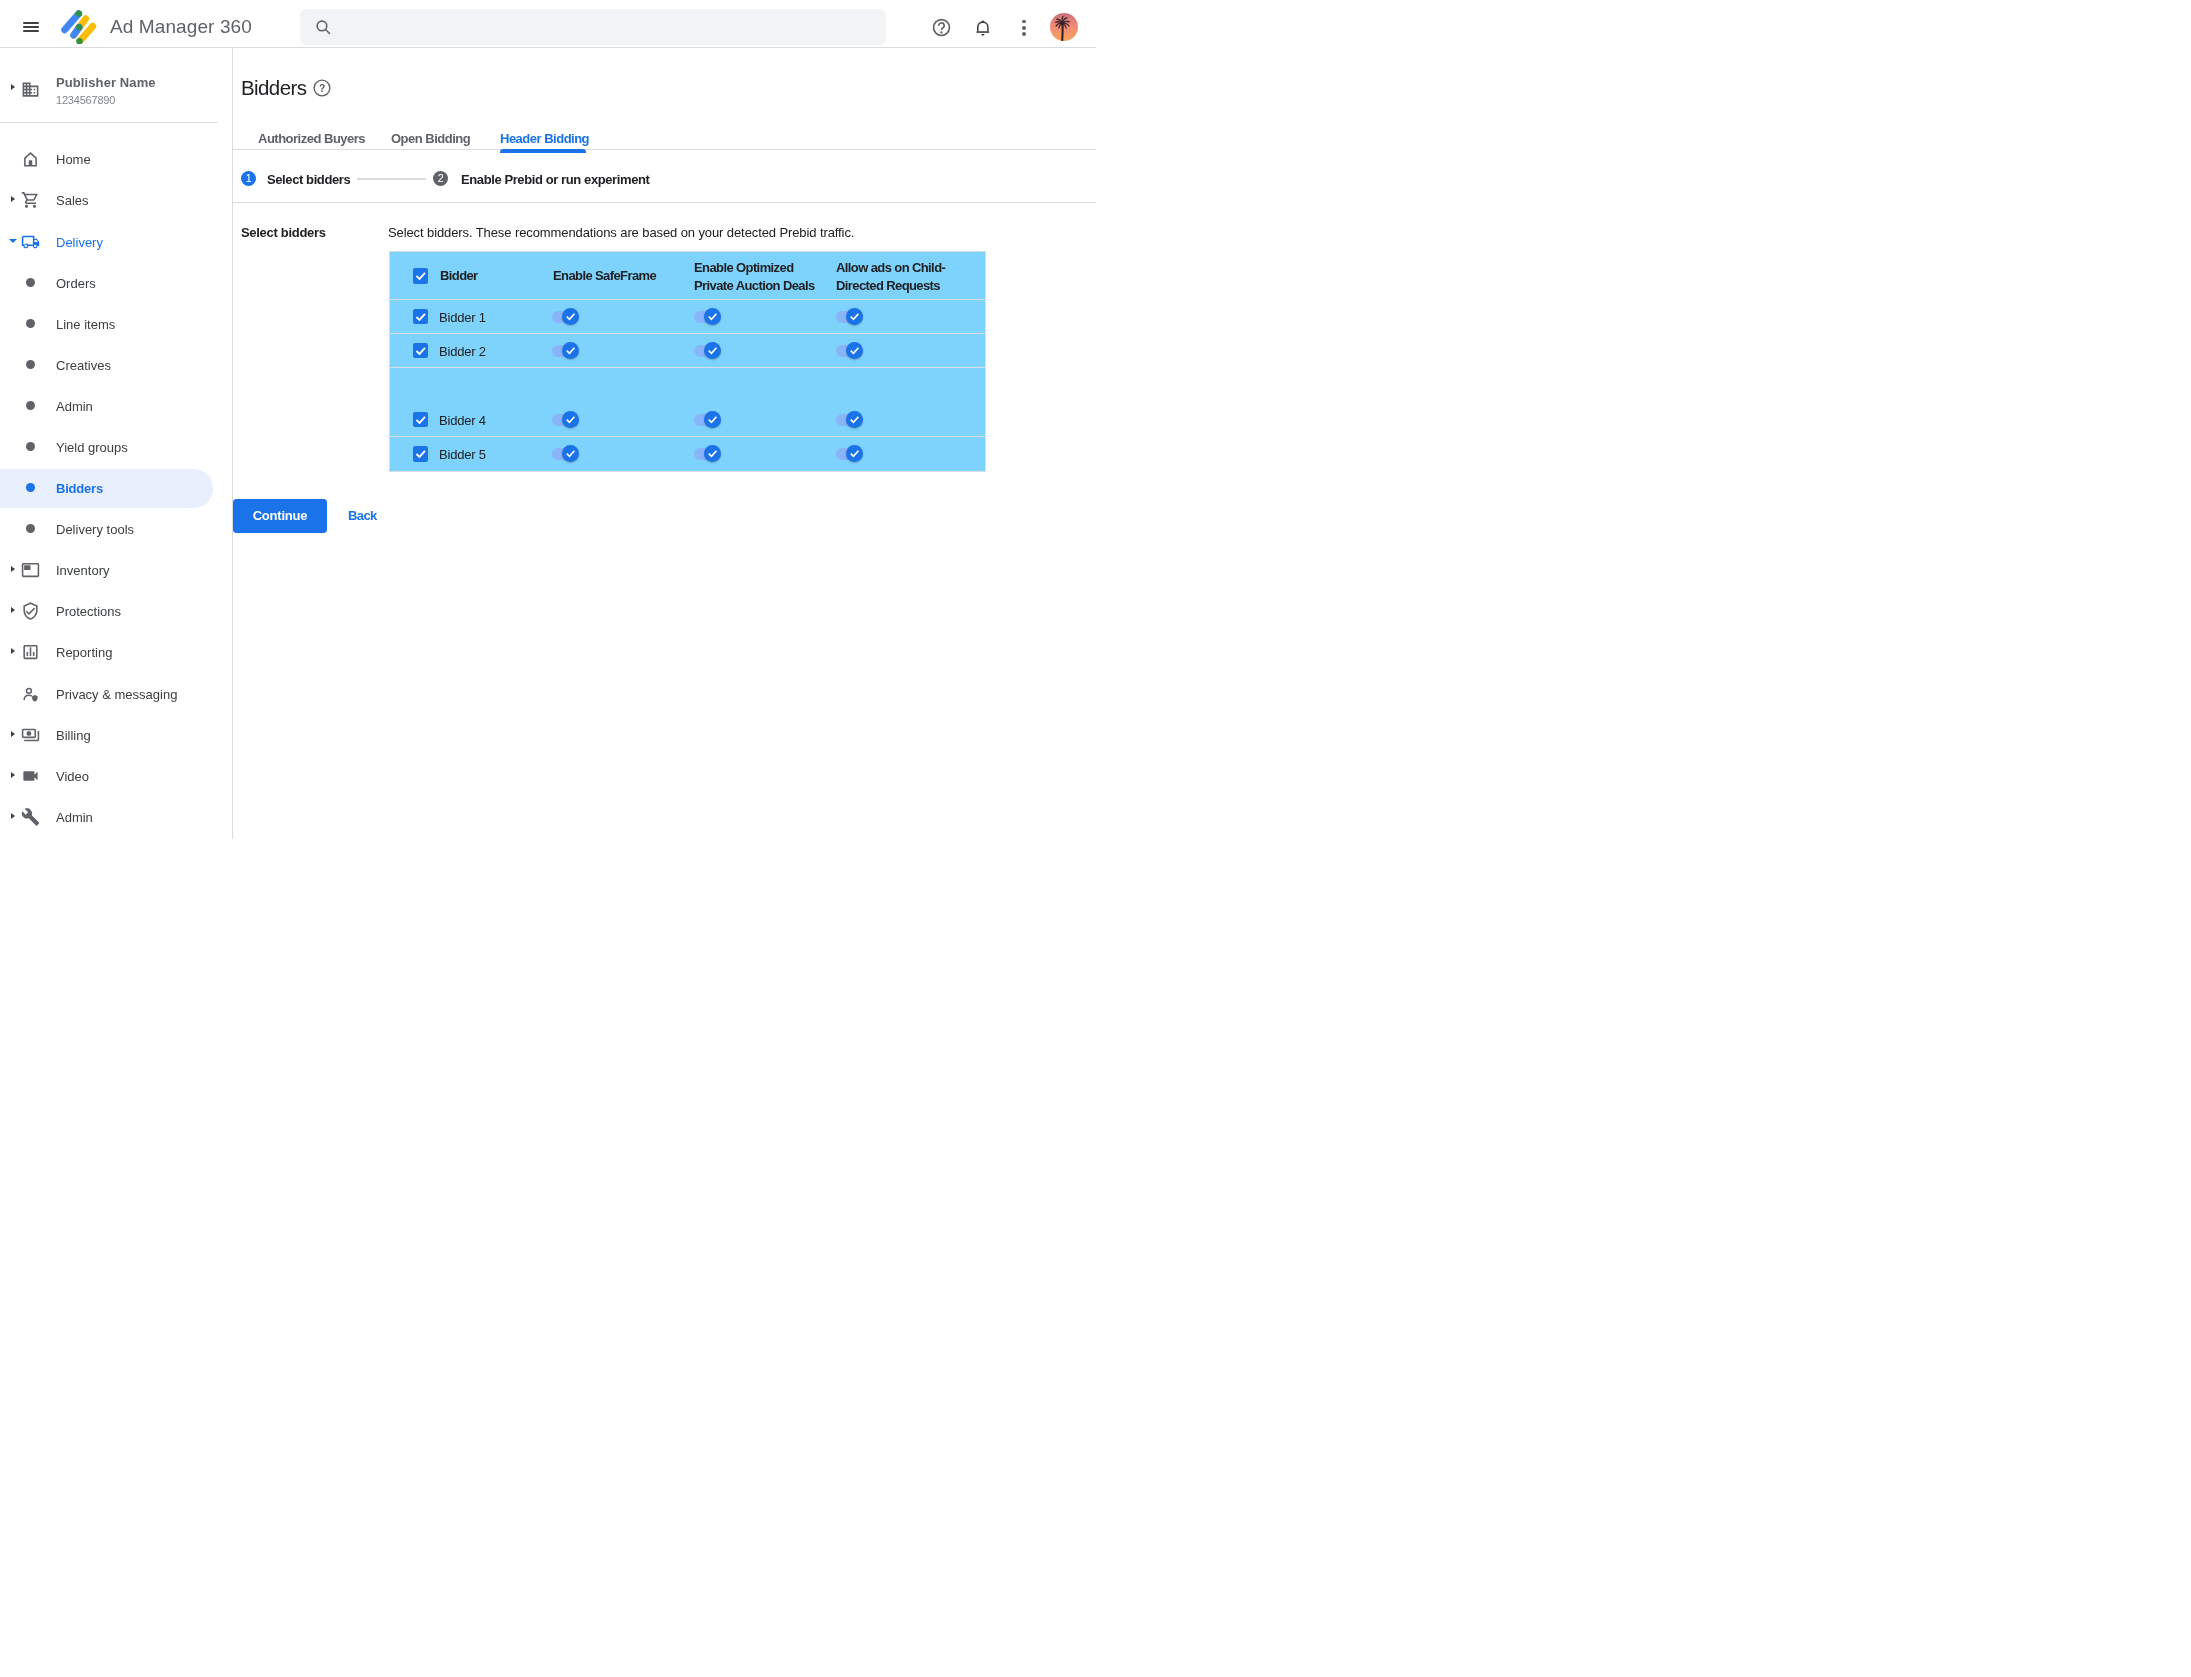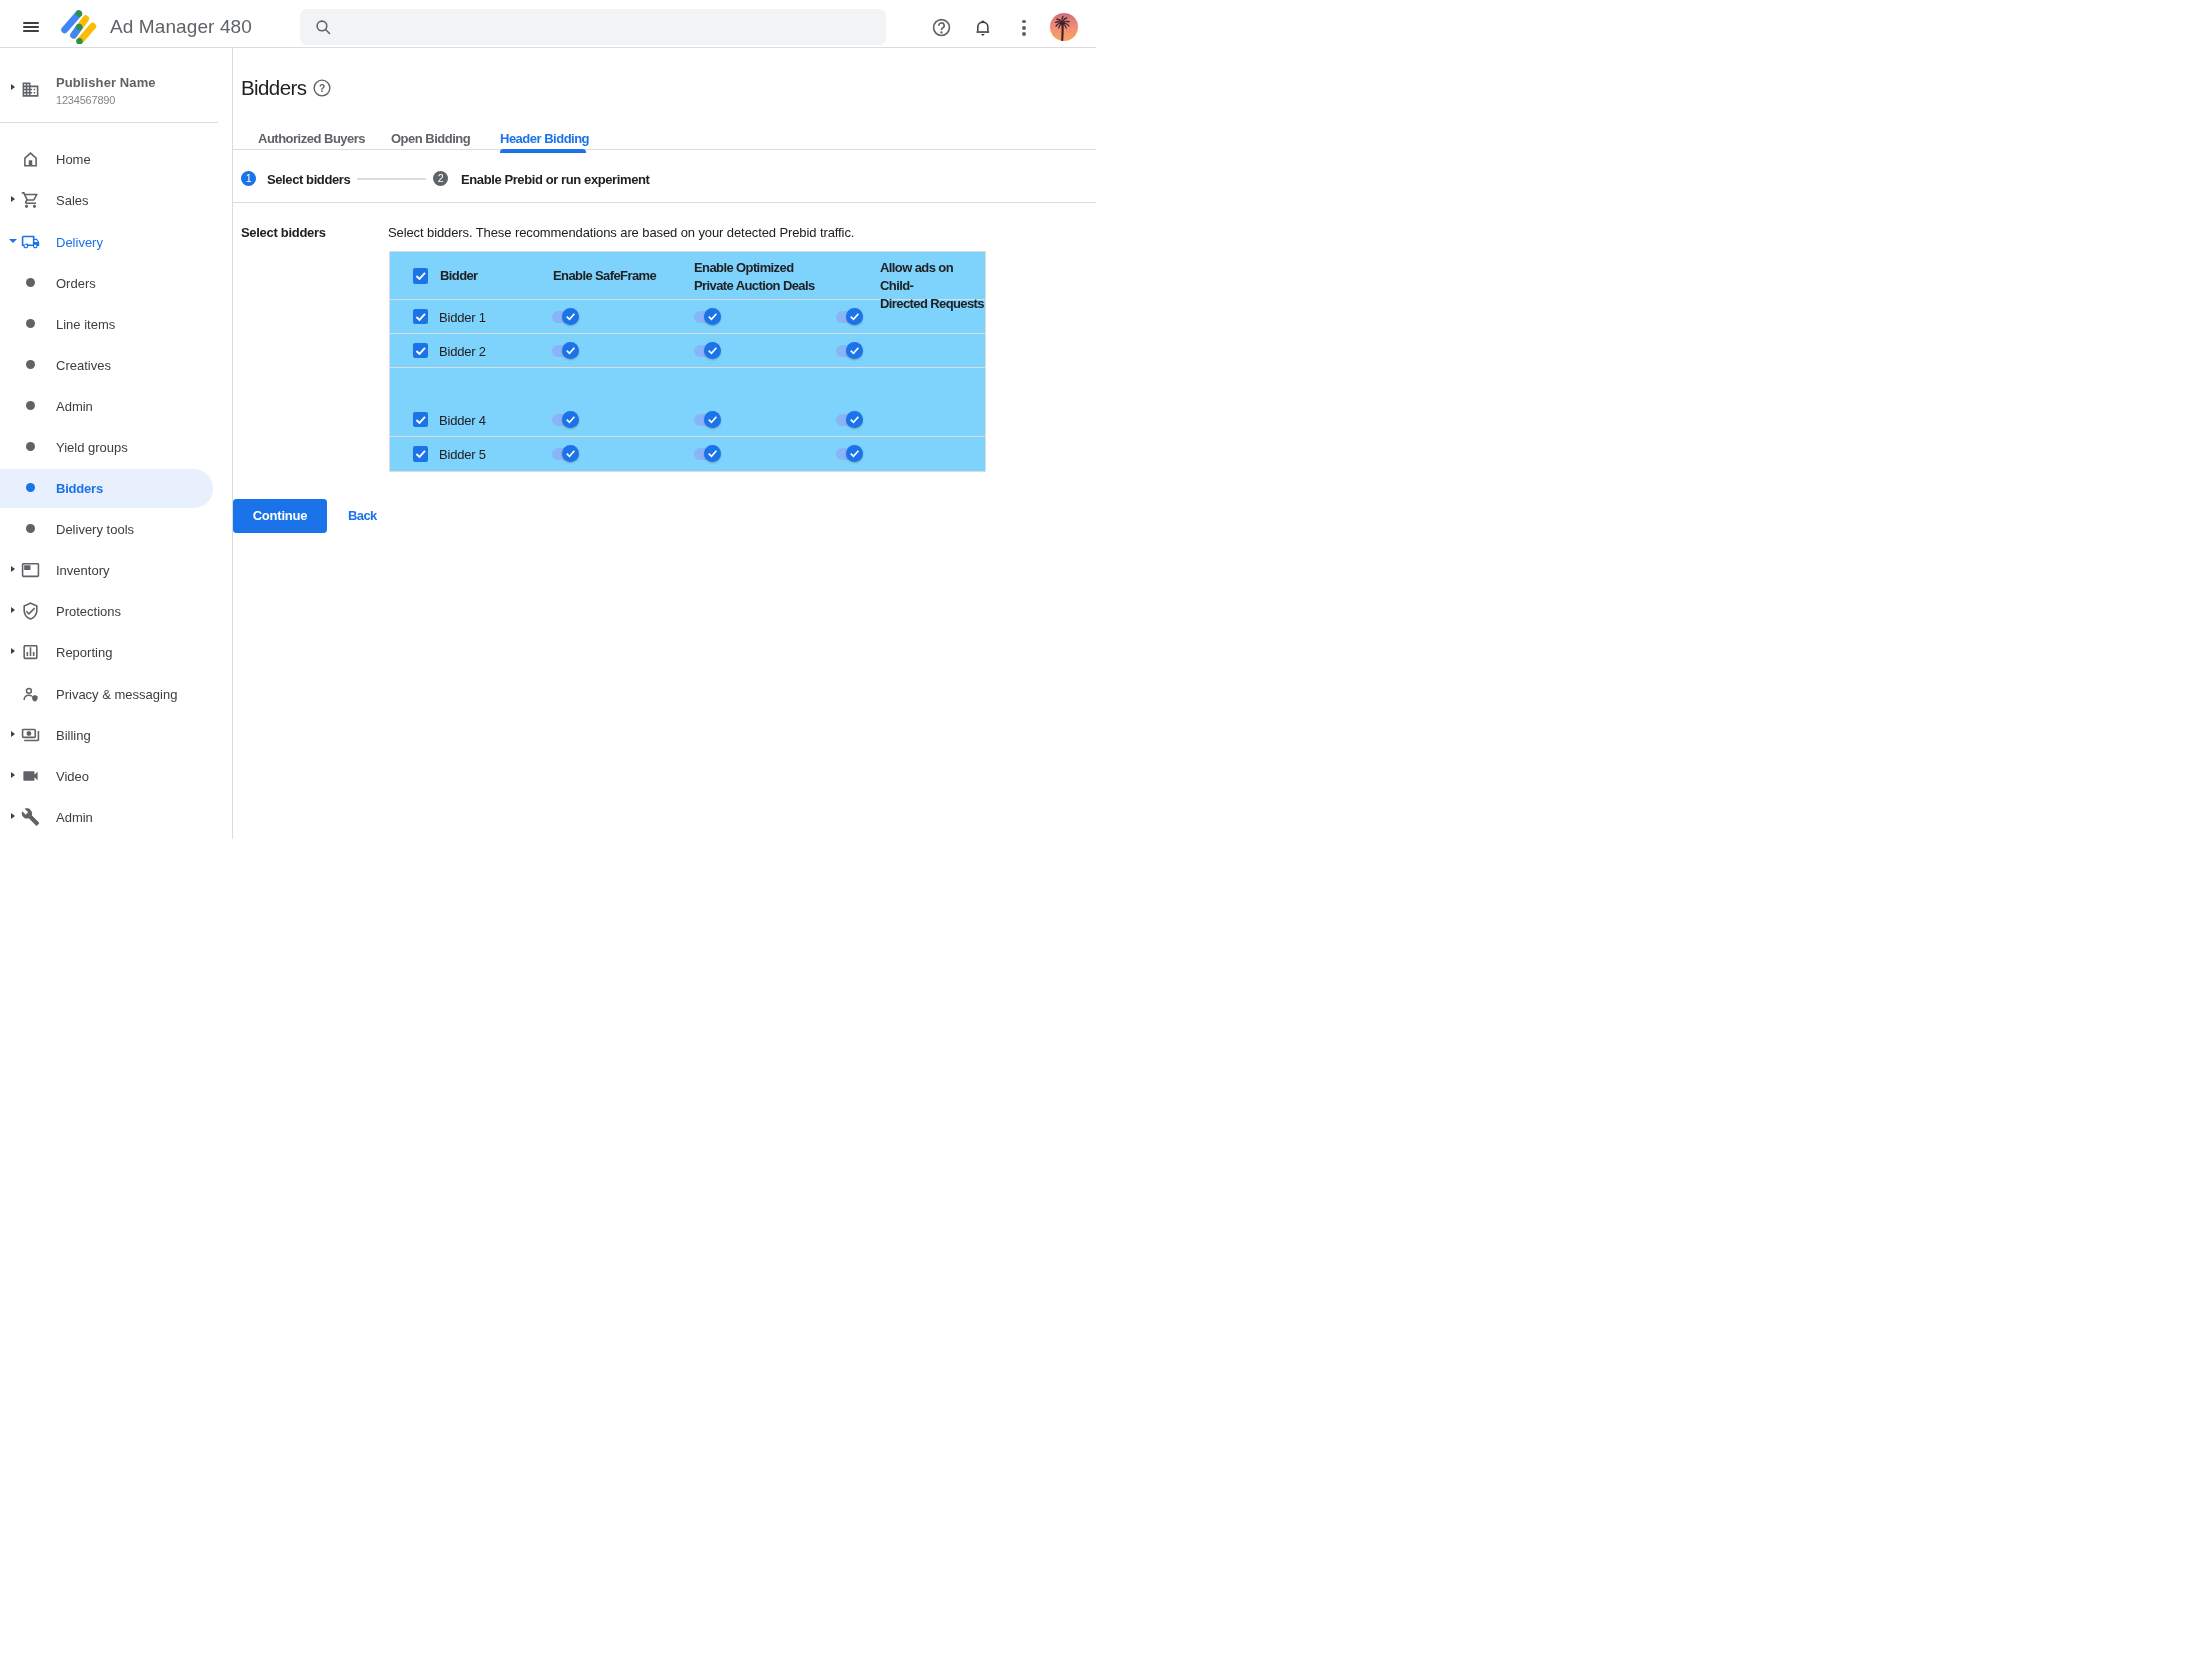--- a/index.html
+++ b/index.html
@@ -66,21 +66,21 @@
   </div>
   <svg class="abs" style="left:61px;top:7.7px" width="36" height="36" viewBox="0 0 42 42">
     <line x1="4.3" y1="25.5" x2="20.6" y2="6.7" stroke="#4285f4" stroke-width="8" stroke-linecap="round"></line>
     <line x1="14.8" y1="31.7" x2="28.8" y2="12.5" stroke="#fbbc04" stroke-width="8" stroke-linecap="round"></line>
     <line x1="14.8" y1="31.7" x2="21.2" y2="22.4" stroke="#4285f4" stroke-width="8" stroke-linecap="round"></line>
     <line x1="22.1" y1="38.5" x2="37" y2="21.3" stroke="#fbbc04" stroke-width="8" stroke-linecap="round"></line>
     <circle cx="21" cy="6.5" r="3.7" fill="#2d9248"></circle>
     <circle cx="21.2" cy="22.3" r="3.7" fill="#2d9248"></circle>
     <circle cx="21.5" cy="38.8" r="3.7" fill="#2d9248"></circle>
   </svg>
-  <div class="amtext">Ad Manager 480</div>
+  <div class="amtext">Ad Manager 360</div>
   <div class="search"></div>
   <svg class="abs" style="left:314px;top:18px" width="19" height="19" viewBox="0 0 22 22">
     <circle cx="9.2" cy="9.2" r="5.6" fill="none" stroke="#5f6368" stroke-width="1.8"></circle>
     <line x1="13.4" y1="13.4" x2="18" y2="18" stroke="#5f6368" stroke-width="1.8" stroke-linecap="round"></line>
   </svg>
   <svg class="abs" style="left:932px;top:18.4px" width="19" height="19" viewBox="0 0 22 22">
     <circle cx="11" cy="11" r="9.2" fill="none" stroke="#5f6368" stroke-width="1.9"></circle>
     <path d="M 8.0 8.9 A 3.05 3.05 0 1 1 12.3 11.5 C 11.2 12.1 10.9 12.7 10.9 13.9" fill="none" stroke="#5f6368" stroke-width="1.9"></path>
     <circle cx="10.95" cy="16.8" r="1.35" fill="#5f6368"></circle>
   </svg>
@@ -254,21 +254,21 @@
 <div class="secdesc">Select bidders. These recommendations are based on your detected Prebid traffic.</div>
 
 <div class="tbl">
   <div class="thead">
     <div class="cb" style="top:24px"><svg width="15.4" height="15.4" viewBox="0 0 18 18">
           <polyline points="4,9.3 7.6,12.8 14,5.8" fill="none" stroke="#fff" stroke-width="2.2"></polyline>
         </svg></div>
     <div class="hlab" style="left:50px;top:15.4px;">Bidder</div>
     <div class="hlab" style="left:163px;top:15.4px;">Enable SafeFrame</div>
     <div class="hlab" style="left:304px;top:6.8px;">Enable Optimized<br>Private Auction Deals</div>
-    <div class="hlab" style="left:446px;top:6.8px;margin-left:44px;">Allow ads on Child-<br>Directed Requests</div>
+    <div class="hlab" style="left:446px;top:6.8px;">Allow ads on Child-<br>Directed Requests</div>
   </div>
 
   <div class="trow" style="top:48px">
     <div class="cb"><svg width="15.4" height="15.4" viewBox="0 0 18 18">
           <polyline points="4,9.3 7.6,12.8 14,5.8" fill="none" stroke="#fff" stroke-width="2.2"></polyline>
         </svg></div>
     <div class="rowlab">Bidder 1</div>
     <div class="tgl" style="left:162px">
         <div class="track"></div>
         <div class="thumb"><svg width="17" height="17" viewBox="0 0 20 20">

